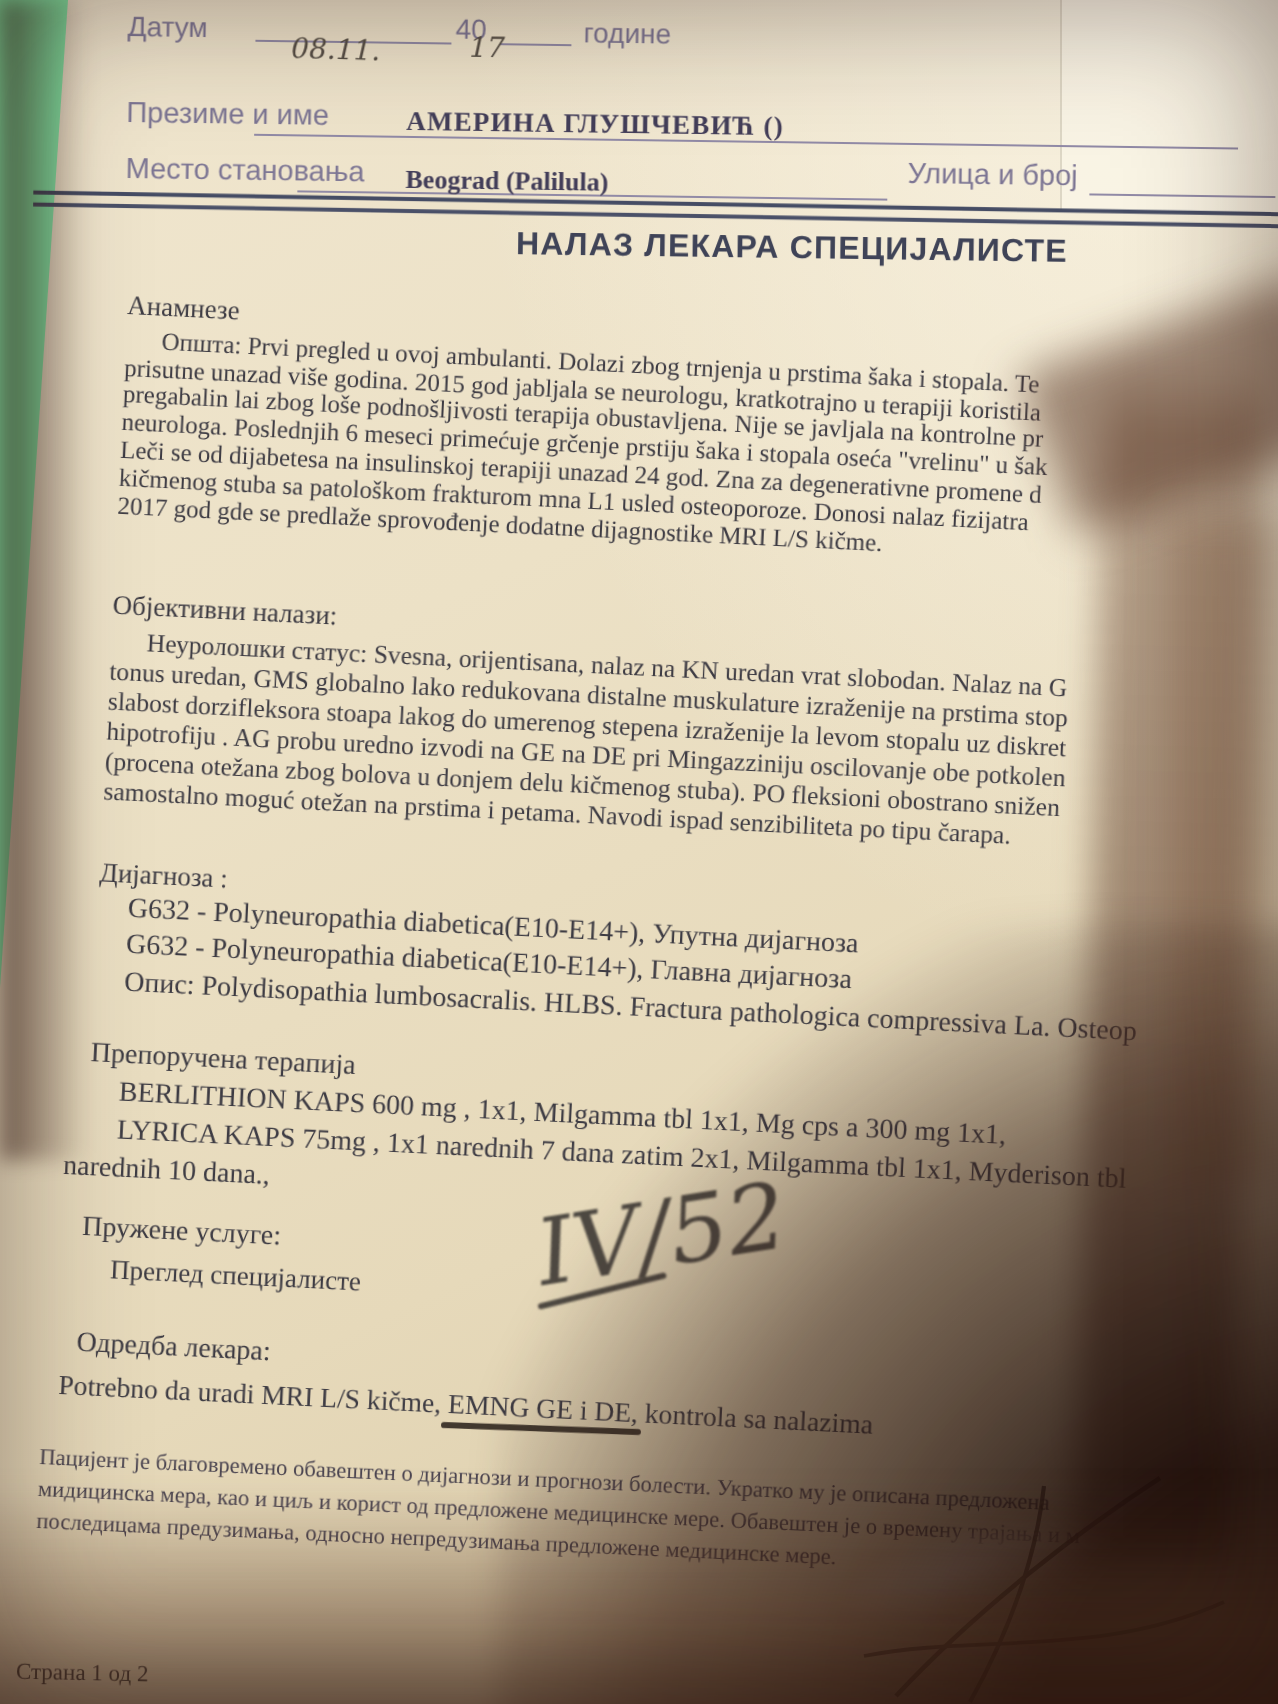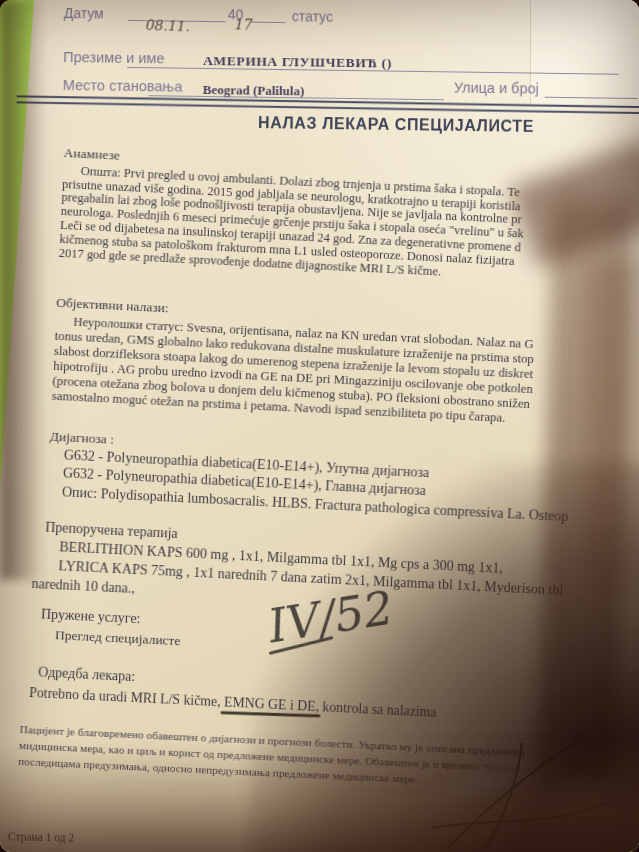--- a/index.html
+++ b/index.html
@@ -1,18 +1,18 @@
 <!DOCTYPE html>
 <html><head>
 <meta charset="utf-8">
 <style>
   html,body{margin:0;padding:0;background:#1c0b08;}
   .photo{
     position:relative;width:639px;height:852px;overflow:hidden;
-    background:#bef264;font-family:"Liberation Serif",serif;border-radius:11px;
+    background:#86efac;font-family:"Liberation Serif",serif;
   }
   .photo::after{content:"";position:absolute;inset:0;z-index:9;pointer-events:none;
     box-shadow:inset 0 0 70px rgba(40,18,10,0.45);}
   .paper{
     position:absolute;inset:0;
     clip-path:polygon(34px 0, 100% 0, 100% 100%, 0 100%, 0 58%);
     background:
       radial-gradient(ellipse at 88% -5%, rgba(250,244,228,0.9) 0%, rgba(250,244,228,0) 42%),
       linear-gradient(155deg,#f0e6cf 0%,#ece1c6 35%,#e6d9ba 65%,#d8c8a4 100%);
   }
@@ -102,21 +102,21 @@
 
 <div class="photo">
   <div class="paper"></div>
   <div class="sheet-edge"></div>
 
   <div class="form soft">
     <span class="lbl" style="left:64px;top:5px">Датум</span>
     <span class="fill" style="left:128px;top:19px;width:98px"></span>
     <span class="lbl" style="left:228px;top:4px">40</span>
     <span class="fill" style="left:250px;top:19px;width:36px"></span>
-    <span class="lbl" style="left:292px;top:5px">статус</span>
+    <span class="lbl" style="left:292px;top:5px">године</span>
     <span class="hw" style="left:146px;top:16px;font-size:14px;transform:rotate(1deg)">08.11.</span>
     <span class="hw" style="left:235px;top:14px;font-size:14px">17</span>
 
     <span class="lbl" style="left:64px;top:49px;font-size:14.5px">Презиме и име</span>
     <span class="fill" style="left:128px;top:66px;width:492px"></span>
     <span class="val" style="left:204px;top:51px;font-size:13.5px;letter-spacing:0.6px">АМЕРИНА ГЛУШЧЕВИЋ ()</span>
 
     <span class="lbl" style="left:64px;top:77px;font-size:14.5px">Место становања</span>
     <span class="fill" style="left:150px;top:94px;width:295px"></span>
     <span class="val" style="left:204px;top:80px;font-size:13px">Beograd (Palilula)</span>

